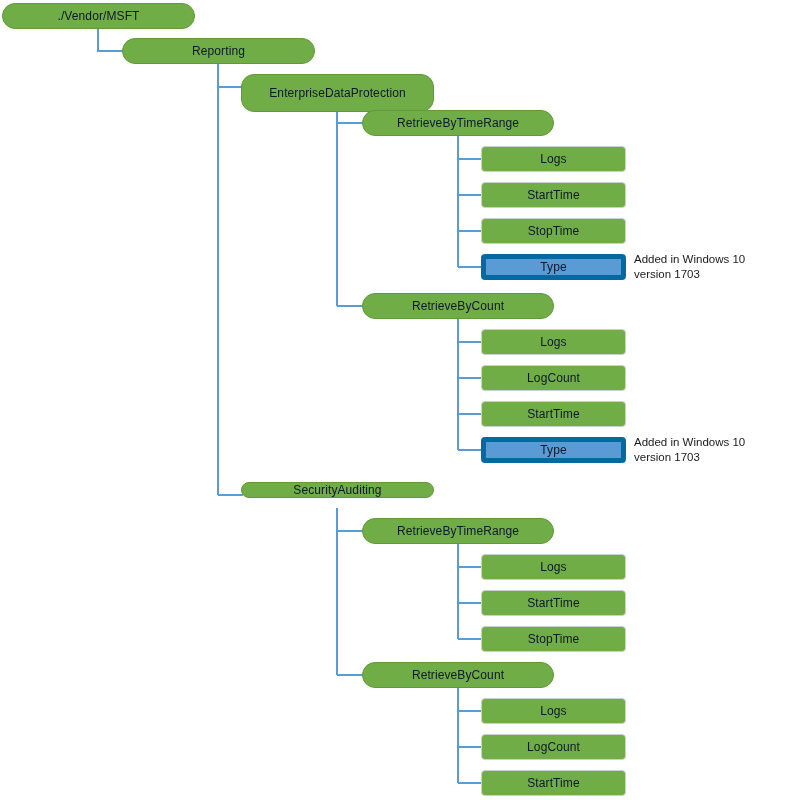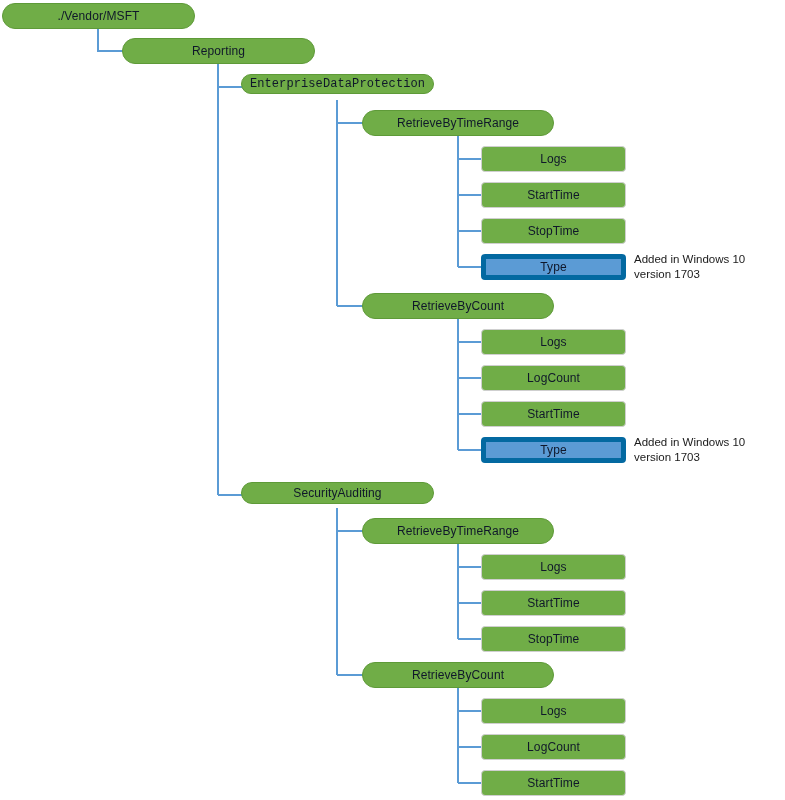--- a/index.html
+++ b/index.html
@@ -111,21 +111,21 @@
   </svg>
 
   <div class="node branch" style="left:2px;  top:3px;   width:193px; height:26px;">
     <span>./Vendor/MSFT</span>
   </div>
 
   <div class="node branch" style="left:122px; top:38px;  width:193px; height:26px;">
     <span>Reporting</span>
   </div>
 
-  <div class="node branch" style="left:241px; top:74px;  width:193px; height:20px;font-family:Liberation Mono, monospace;">
+  <div class="node branch" style="left:241px; top:74px;  width:193px; height:38px;">
     <span>EnterpriseDataProtection</span>
   </div>
 
   <div class="node branch" style="left:362px; top:110px; width:192px; height:26px;">
     <span>RetrieveByTimeRange</span>
   </div>
 
   <div class="node leaf" style="left:481px; top:146px; width:145px; height:26px;">
     <span>Logs</span>
   </div>
@@ -165,21 +165,21 @@
 
   <div class="node leaf highlight" style="left:481px; top:437px; width:145px; height:26px;">
     <span>Type</span>
   </div>
 
   <div class="annotation" style="left:634px; top:435px;">
     <span class="line1">Added in Windows 10</span>
     <span class="line2">version 1703</span>
   </div>
 
-  <div class="node branch" style="left:241px; top:482px; width:193px; height:22px;">
+  <div class="node branch" style="left:241px; top:482px; width:193px; height:16px;">
     <span>SecurityAuditing</span>
   </div>
 
   <div class="node branch" style="left:362px; top:518px; width:192px; height:26px;">
     <span>RetrieveByTimeRange</span>
   </div>
 
   <div class="node leaf" style="left:481px; top:554px; width:145px; height:26px;">
     <span>Logs</span>
   </div>

